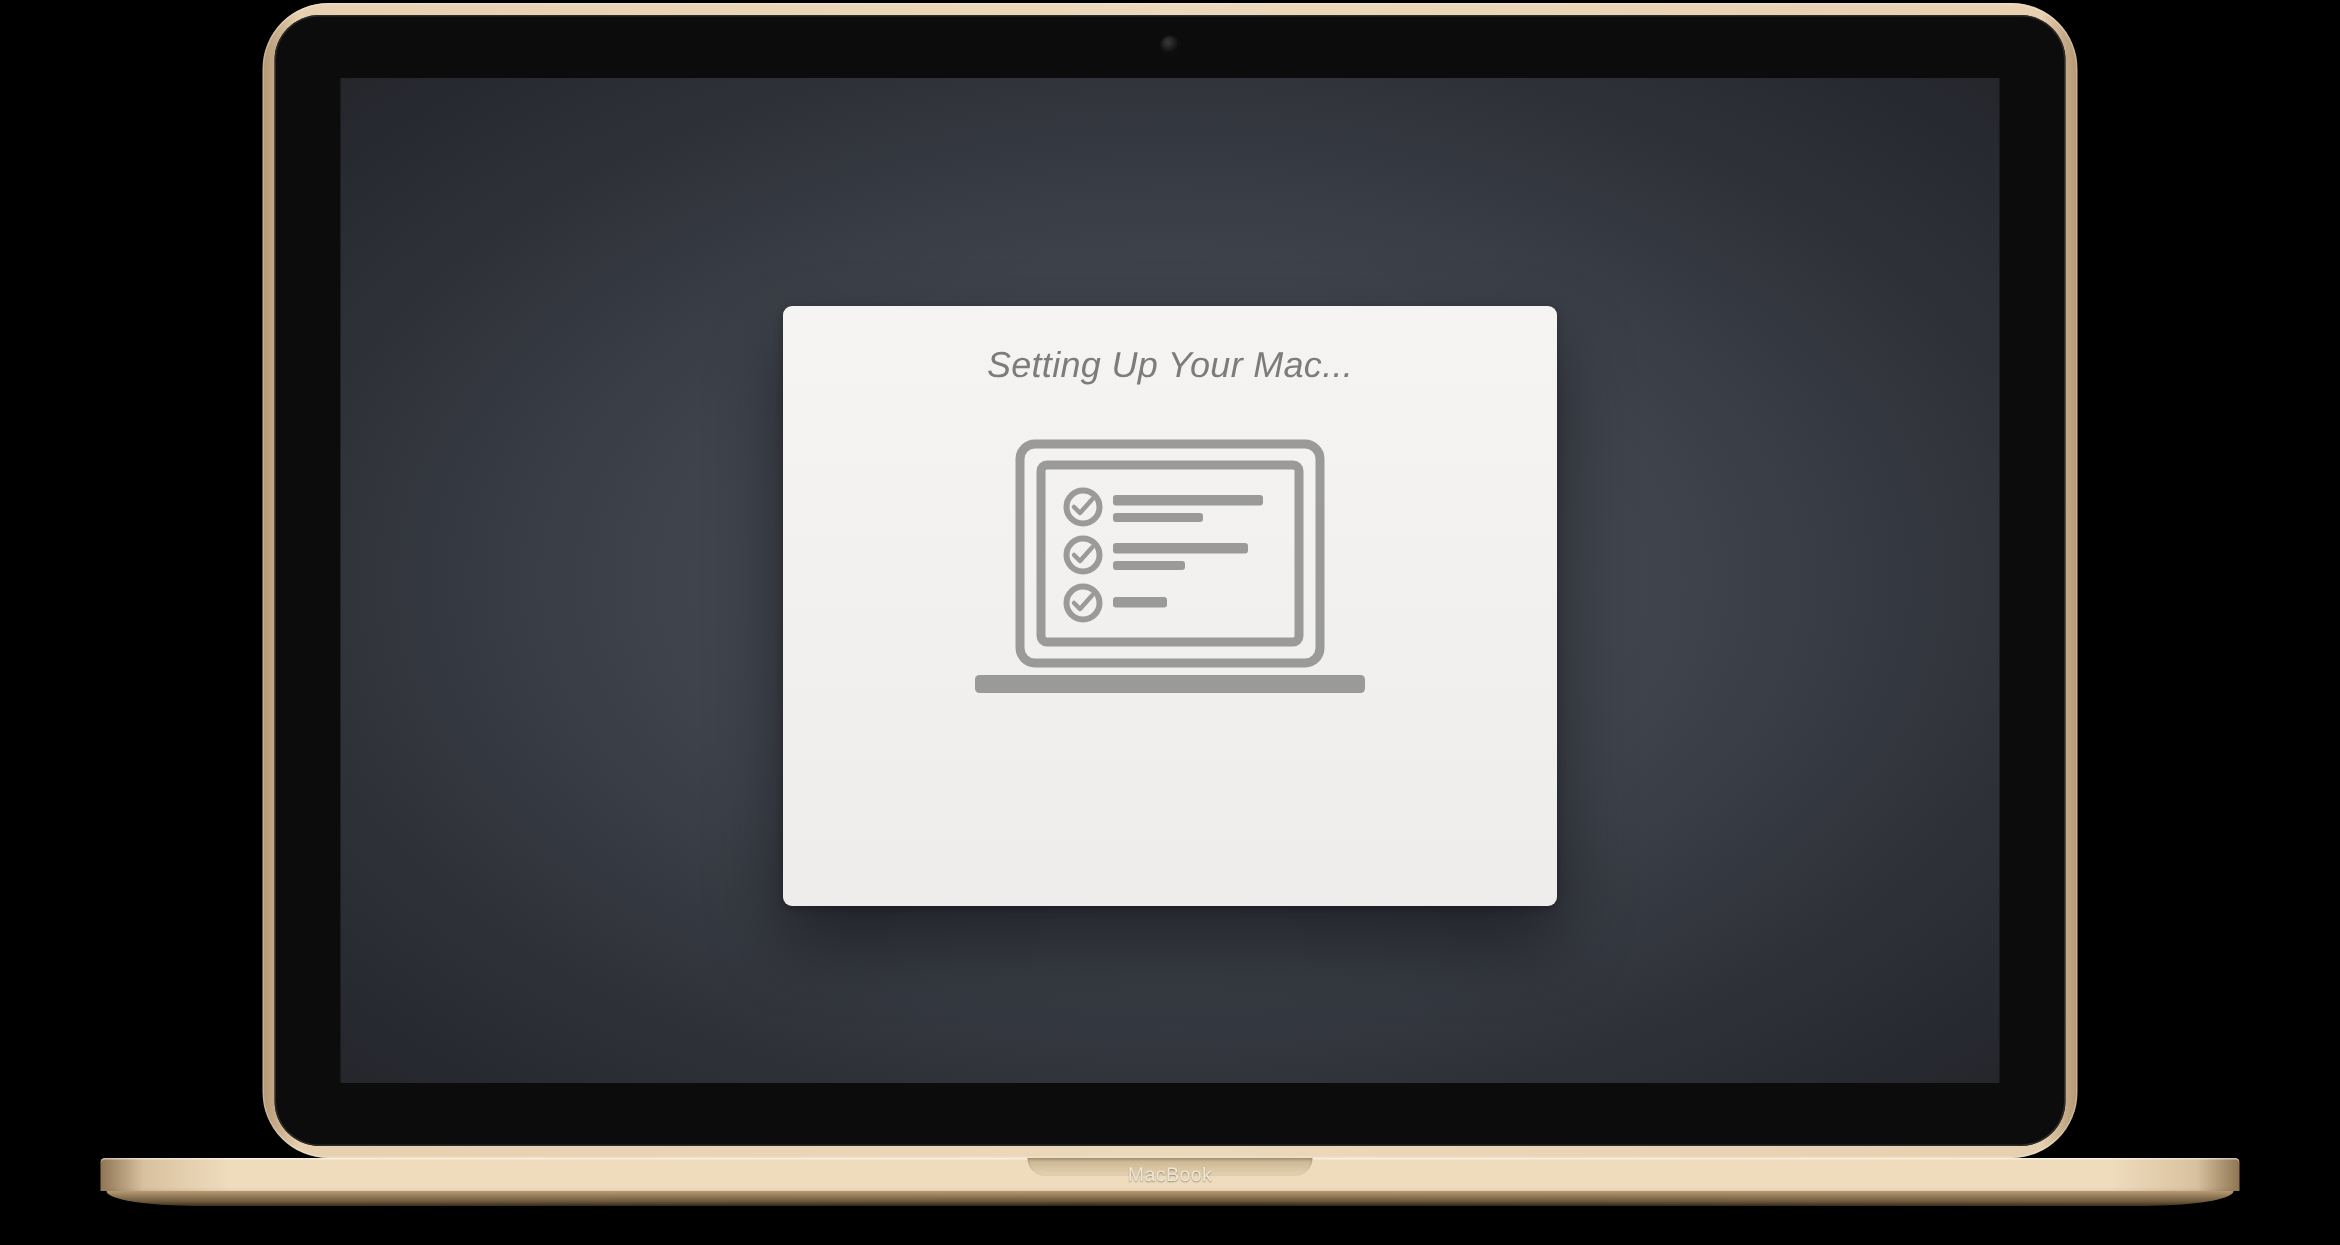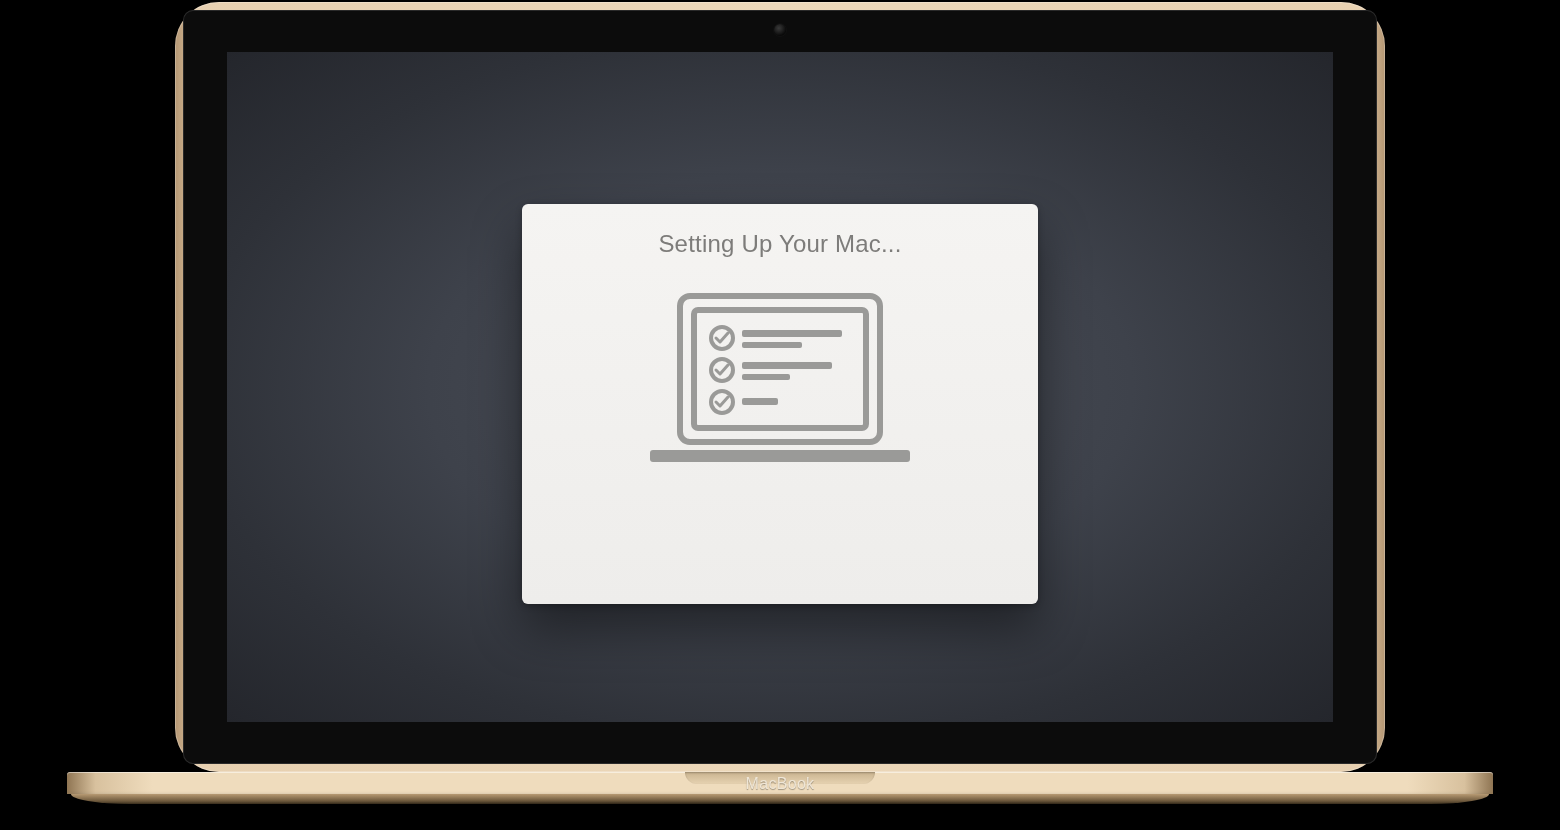--- a/index.html
+++ b/index.html
@@ -36,23 +36,24 @@
       inset 0 0 0 1px rgba(255,255,255,0.25),
       0 0 0 1px rgba(0,0,0,0.9);
   }
 
   .laptop-inner {
     position: absolute;
     left: 8px;
     top: 8px;
     right: 8px;
     bottom: 8px;
-    border-radius: 10px;
+    border-radius: 30px;
     background: #0c0c0c;
     box-shadow: inset 0 0 0 1px #2a2a2a;
+    font-style: italic;
   }
 
   
   .camera {
     position: absolute;
     top: 14px;
     left: 50%;
     transform: translateX(-50%);
     width: 12px;
     height: 12px;
@@ -164,21 +165,21 @@
     height: 20px;
     background: radial-gradient(ellipse at center, rgba(0,0,0,0.55) 0%, rgba(0,0,0,0) 70%);
     filter: blur(2px);
   }
 
   .brand {
     position: absolute;
     left: 50%;
     top: 775px;
     transform: translateX(-50%);
-    font-size: 16px;
+    font-size: 13px;
     letter-spacing: 0.3px;
     color: #efe6d6;
     text-shadow: 0 1px 1px rgba(0,0,0,0.35);
   }
 </style>
 </head>
 <body>
 
 <div class="stage">
 

